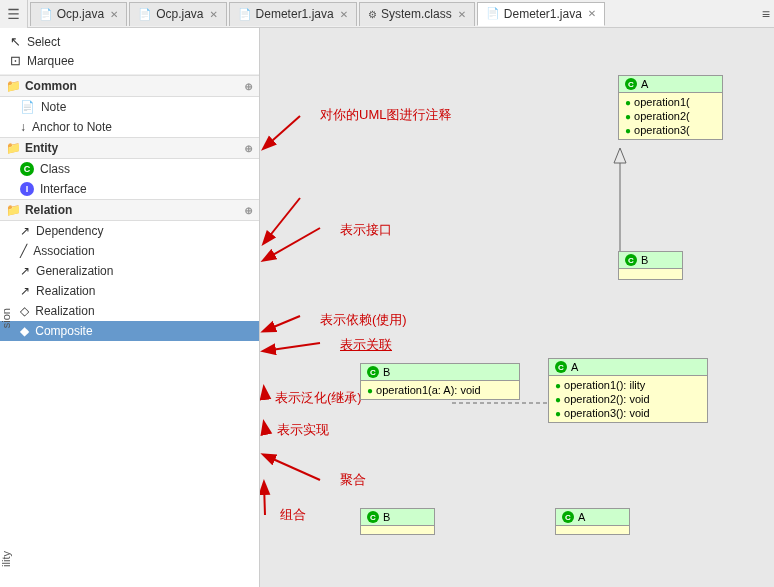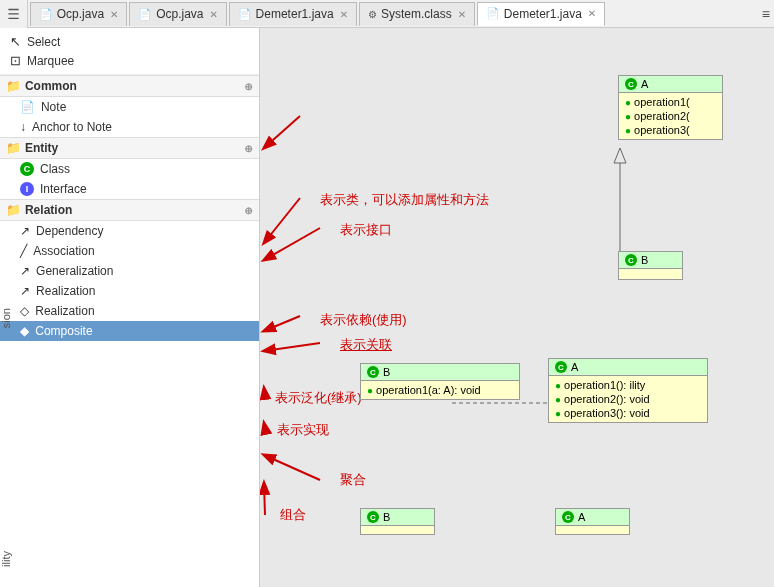--- a/index.html
+++ b/index.html
@@ -381,21 +381,21 @@
 
       <line x1="5" y1="487" x2="4" y2="455" stroke="#cc0000" stroke-width="2" marker-end="url(#arrowRed)"></line>
 
       <line x1="192" y1="375" x2="288" y2="375" stroke="#666" stroke-width="1" stroke-dasharray="4,3"></line>
       <polygon points="288,371 296,375 288,379" fill="#666"></polygon>
 
       <line x1="360" y1="230" x2="360" y2="135" stroke="#666" stroke-width="1"></line>
       <polygon points="354,135 366,135 360,120" fill="none" stroke="#666" stroke-width="1"></polygon>
     </svg>
 
-    <div class="annotation" style="left:60px;top:163px;">表示类，可以添加属性和方法</div>
+    <div class="annotation" style="left:60px;top:78px;">对你的UML图进行注释</div>
     <div class="annotation" style="left:80px;top:193px;text-align:right;">表示接口</div>
     <div class="annotation" style="left:60px;top:283px;">表示依赖(使用)</div>
     <div class="annotation" style="left:80px;top:308px;text-decoration:underline;">表示关联</div>
     <div class="annotation" style="left:15px;top:361px;">表示泛化(继承)</div>
     <div class="annotation" style="left:17px;top:393px;">表示实现</div>
     <div class="annotation" style="left:80px;top:443px;text-align:center;">聚合</div>
     <div class="annotation" style="left:20px;top:478px;">组合</div>
 
     <div class="uml-box" style="left:358px;top:47px;width:105px;">
       <div class="uml-box-header">

